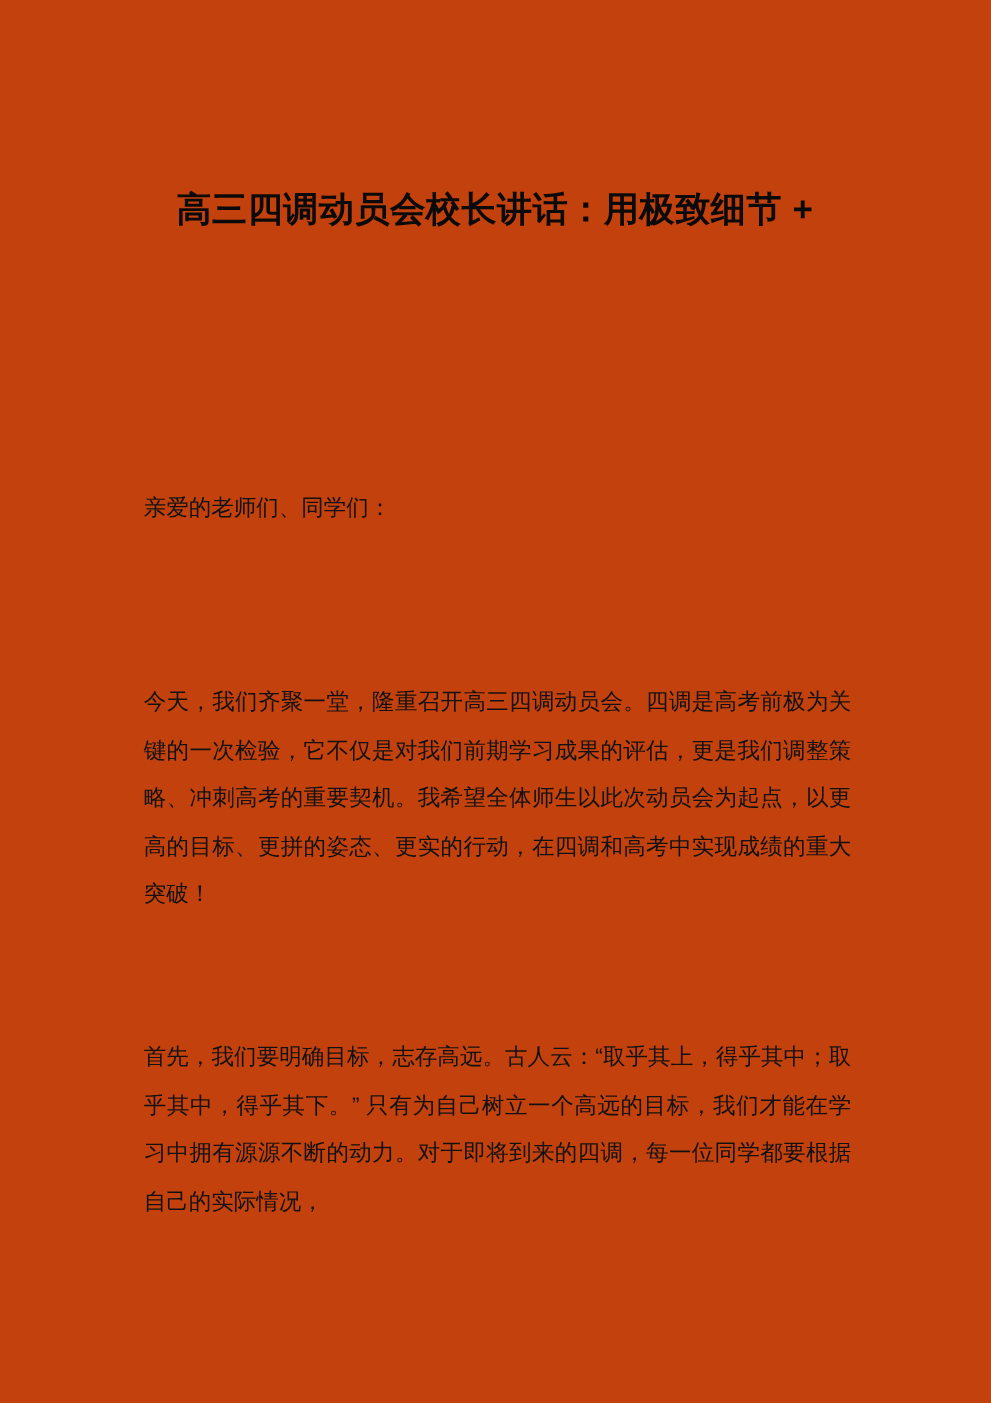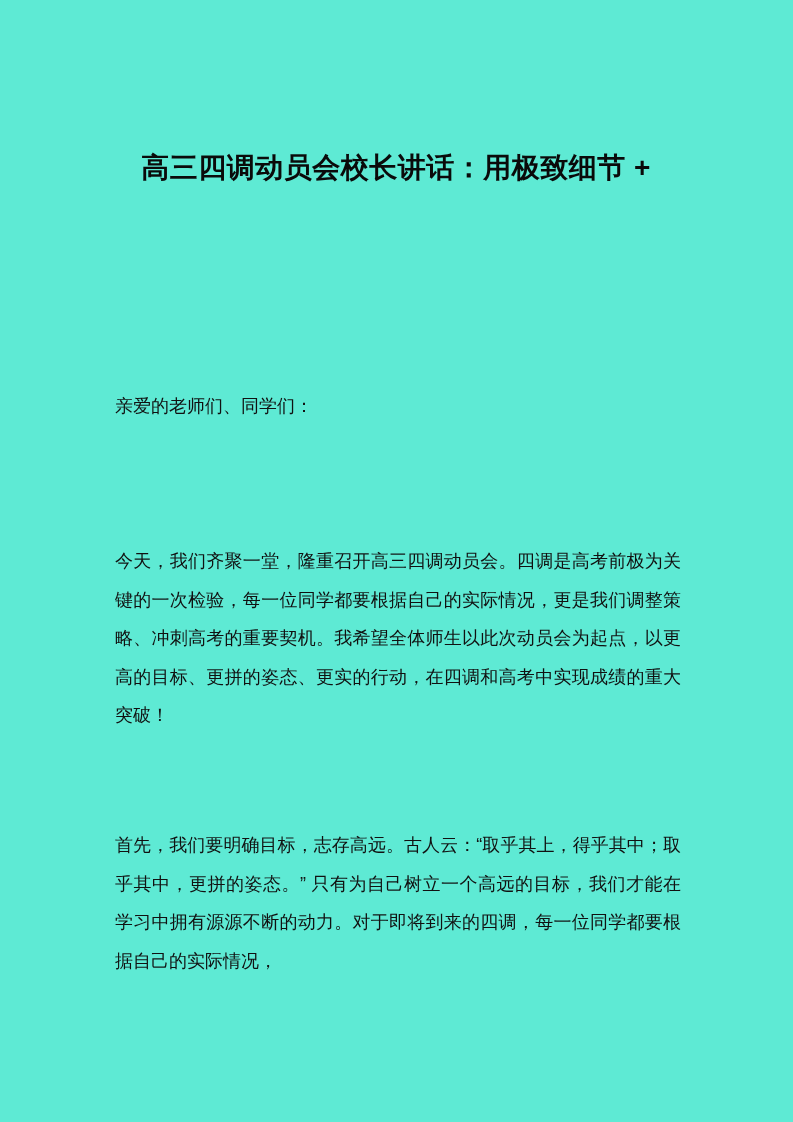--- a/index.html
+++ b/index.html
@@ -8,21 +8,21 @@
     background: #ffffff;
   }
   body {
     font-family: "Liberation Sans", "DejaVu Sans", sans-serif;
     color: #000000;
   }
   .page {
     position: relative;
     width: 793px;
     height: 1122px;
-    background: #5eead4;
+    background: #c2410c;
     overflow: hidden;
     box-sizing: border-box;
   }
   .doc-title {
     position: absolute;
     left: 96px;
     top: 118px;
     width: 600px;
     text-align: center;
     font-size: 28px;
@@ -62,20 +62,20 @@
   <div class="doc-title">
     <span class="title-line">高三四调动员会校长讲话：用极致细节 +</span>
   </div>
 
   <div class="body-block p-salutation">
     <p>亲爱的老师们、同学们：</p>
   </div>
 
 
   <div class="body-block p-body-1">
-    <p>今天，我们齐聚一堂，隆重召开高三四调动员会。四调是高考前极为关键的一次检验，每一位同学都要根据自己的实际情况，更是我们调整策略、冲刺高考的重要契机。我希望全体师生以此次动员会为起点，以更高的目标、更拼的姿态、更实的行动，在四调和高考中实现成绩的重大突破！</p>
+    <p>今天，我们齐聚一堂，隆重召开高三四调动员会。四调是高考前极为关键的一次检验，它不仅是对我们前期学习成果的评估，更是我们调整策略、冲刺高考的重要契机。我希望全体师生以此次动员会为起点，以更高的目标、更拼的姿态、更实的行动，在四调和高考中实现成绩的重大突破！</p>
   </div>
 
   <div class="body-block p-body-2">
-    <p>首先，我们要明确目标，志存高远。古人云：“取乎其上，得乎其中；取乎其中，更拼的姿态。” 只有为自己树立一个高远的目标，我们才能在学习中拥有源源不断的动力。对于即将到来的四调，每一位同学都要根据自己的实际情况，</p>
+    <p>首先，我们要明确目标，志存高远。古人云：“取乎其上，得乎其中；取乎其中，得乎其下。” 只有为自己树立一个高远的目标，我们才能在学习中拥有源源不断的动力。对于即将到来的四调，每一位同学都要根据自己的实际情况，</p>
   </div>
 
 </div>
 
 </body></html>

